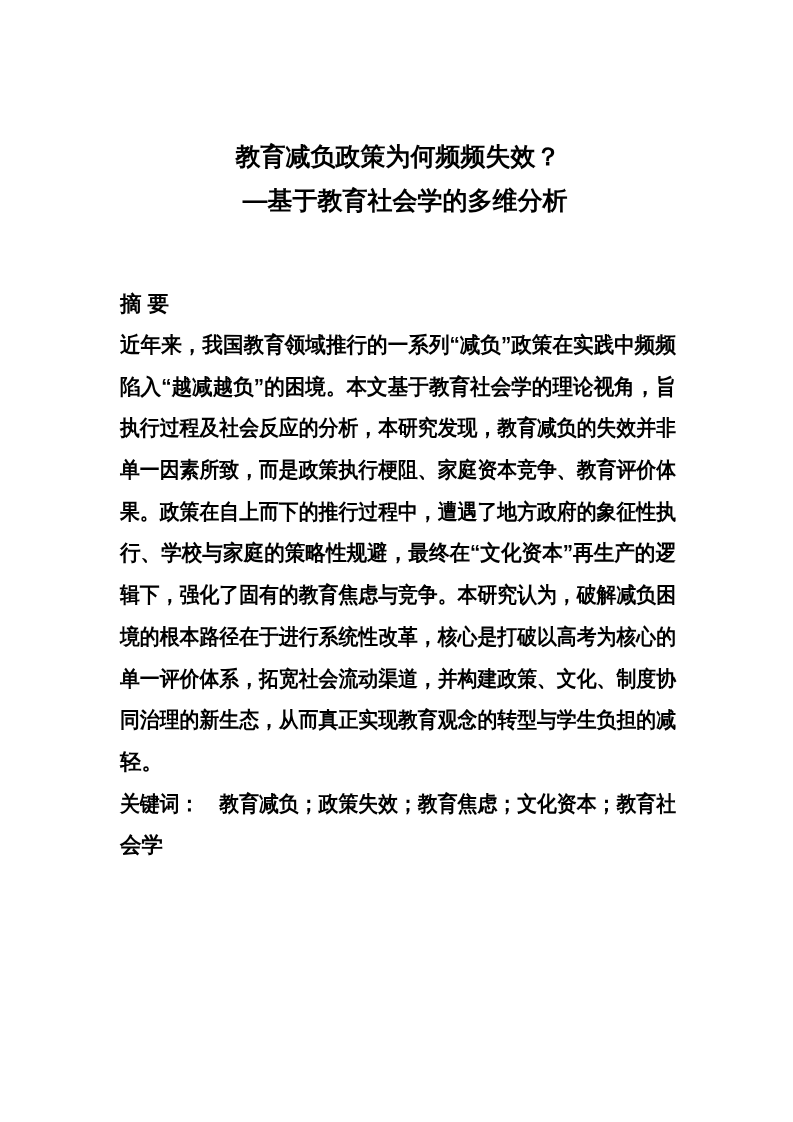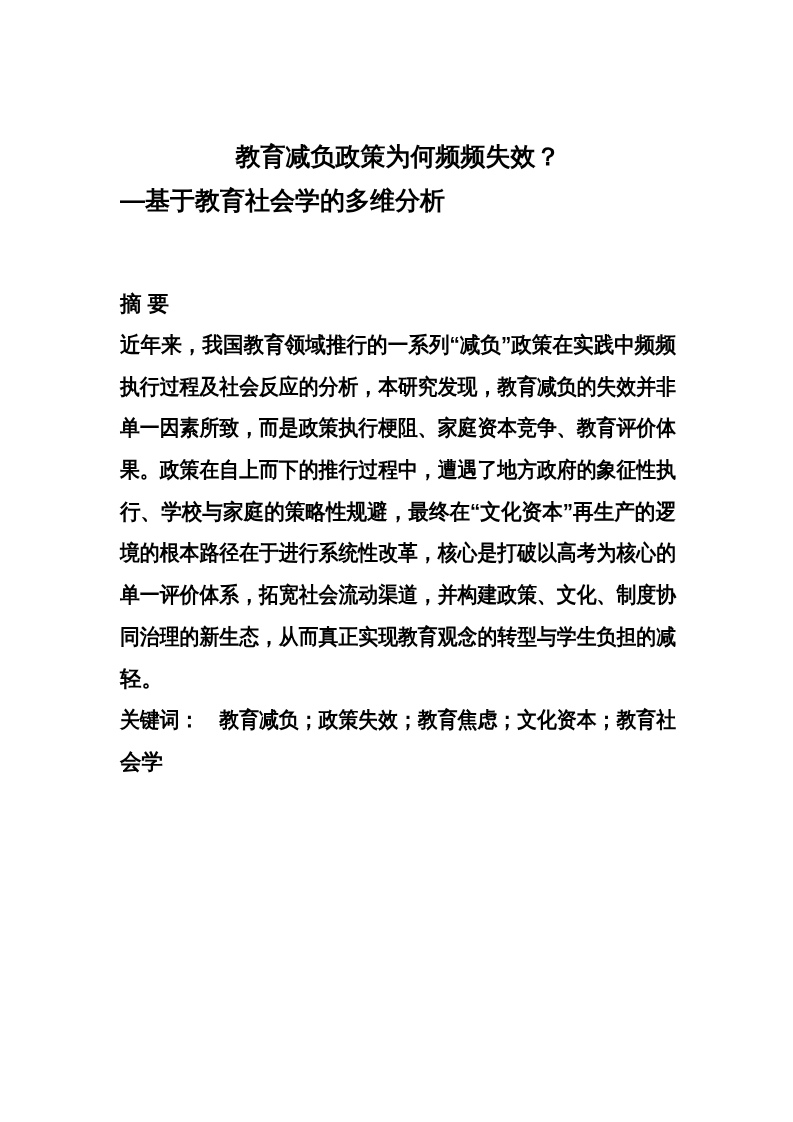--- a/index.html
+++ b/index.html
@@ -18,23 +18,23 @@
   }
   .doc-title {
     position: absolute;
     left: 120px; top: 138px; width: 556px;
     font-size: 25px; line-height: 36px;
     text-align: center;
     white-space: pre;
   }
   .doc-subtitle {
     position: absolute;
-    left: 120px; top: 182px; width: 556px;
+    left: 127px; top: 182px; width: 556px;
     font-size: 25px; line-height: 36px;
-    text-align: left;
+    text-align: center;
     white-space: pre;
   }
   .abstract-heading {
     position: absolute;
     left: 120px; top: 245px;
     font-size: 21.5px; line-height: 30px;
     white-space: pre;
     margin-top: 44px;
   }
   .text-flow {
@@ -61,24 +61,26 @@
   <div class="doc-title">教育减负政策为何频频失效？</div>
 
   <div class="doc-subtitle">—基于教育社会学的多维分析</div>
 
   <div class="abstract-heading">摘 要</div>
 
   <div class="text-flow">
 
     <div class="abstract-body">
       <div class="line"><span class="fit" style="transform: scaleX(0.957795);">近年来，我国教育领域推行的一系列“减负”政策在实践中频频</span></div>
+      <div class="line"><span class="fit" style="transform: scaleX(0.957795);">陷入“越减越负”的困境。本文基于教育社会学的理论视角，旨</span></div>
       <div class="line"><span class="fit" style="transform: scaleX(0.923588);">执行过程及社会反应的分析，本研究发现，教育减负的失效并非</span></div>
       <div class="line"><span class="fit" style="transform: scaleX(0.923588);">单一因素所致，而是政策执行梗阻、家庭资本竞争、教育评价体</span></div>
       <div class="line"><span class="fit" style="transform: scaleX(0.923588);">果。政策在自上而下的推行过程中，遭遇了地方政府的象征性执</span></div>
       <div class="line"><span class="fit" style="transform: scaleX(0.957795);">行、学校与家庭的策略性规避，最终在“文化资本”再生产的逻</span></div>
+      <div class="line"><span class="fit" style="transform: scaleX(0.923588);">辑下，强化了固有的教育焦虑与竞争。本研究认为，破解减负困</span></div>
       <div class="line"><span class="fit" style="transform: scaleX(0.923588);">境的根本路径在于进行系统性改革，核心是打破以高考为核心的</span></div>
       <div class="line"><span class="fit" style="transform: scaleX(0.923588);">单一评价体系，拓宽社会流动渠道，并构建政策、文化、制度协</span></div>
       <div class="line"><span class="fit" style="transform: scaleX(0.923588);">同治理的新生态，从而真正实现教育观念的转型与学生负担的减</span></div>
       <div class="line"><span>轻。</span></div>
     </div>
 
     <div class="keywords">
       <div class="line"><span class="fit" style="transform: scaleX(0.923588);">关键词：　教育减负；政策失效；教育焦虑；文化资本；教育社</span></div>
       <div class="line"><span>会学</span></div>
     </div>

